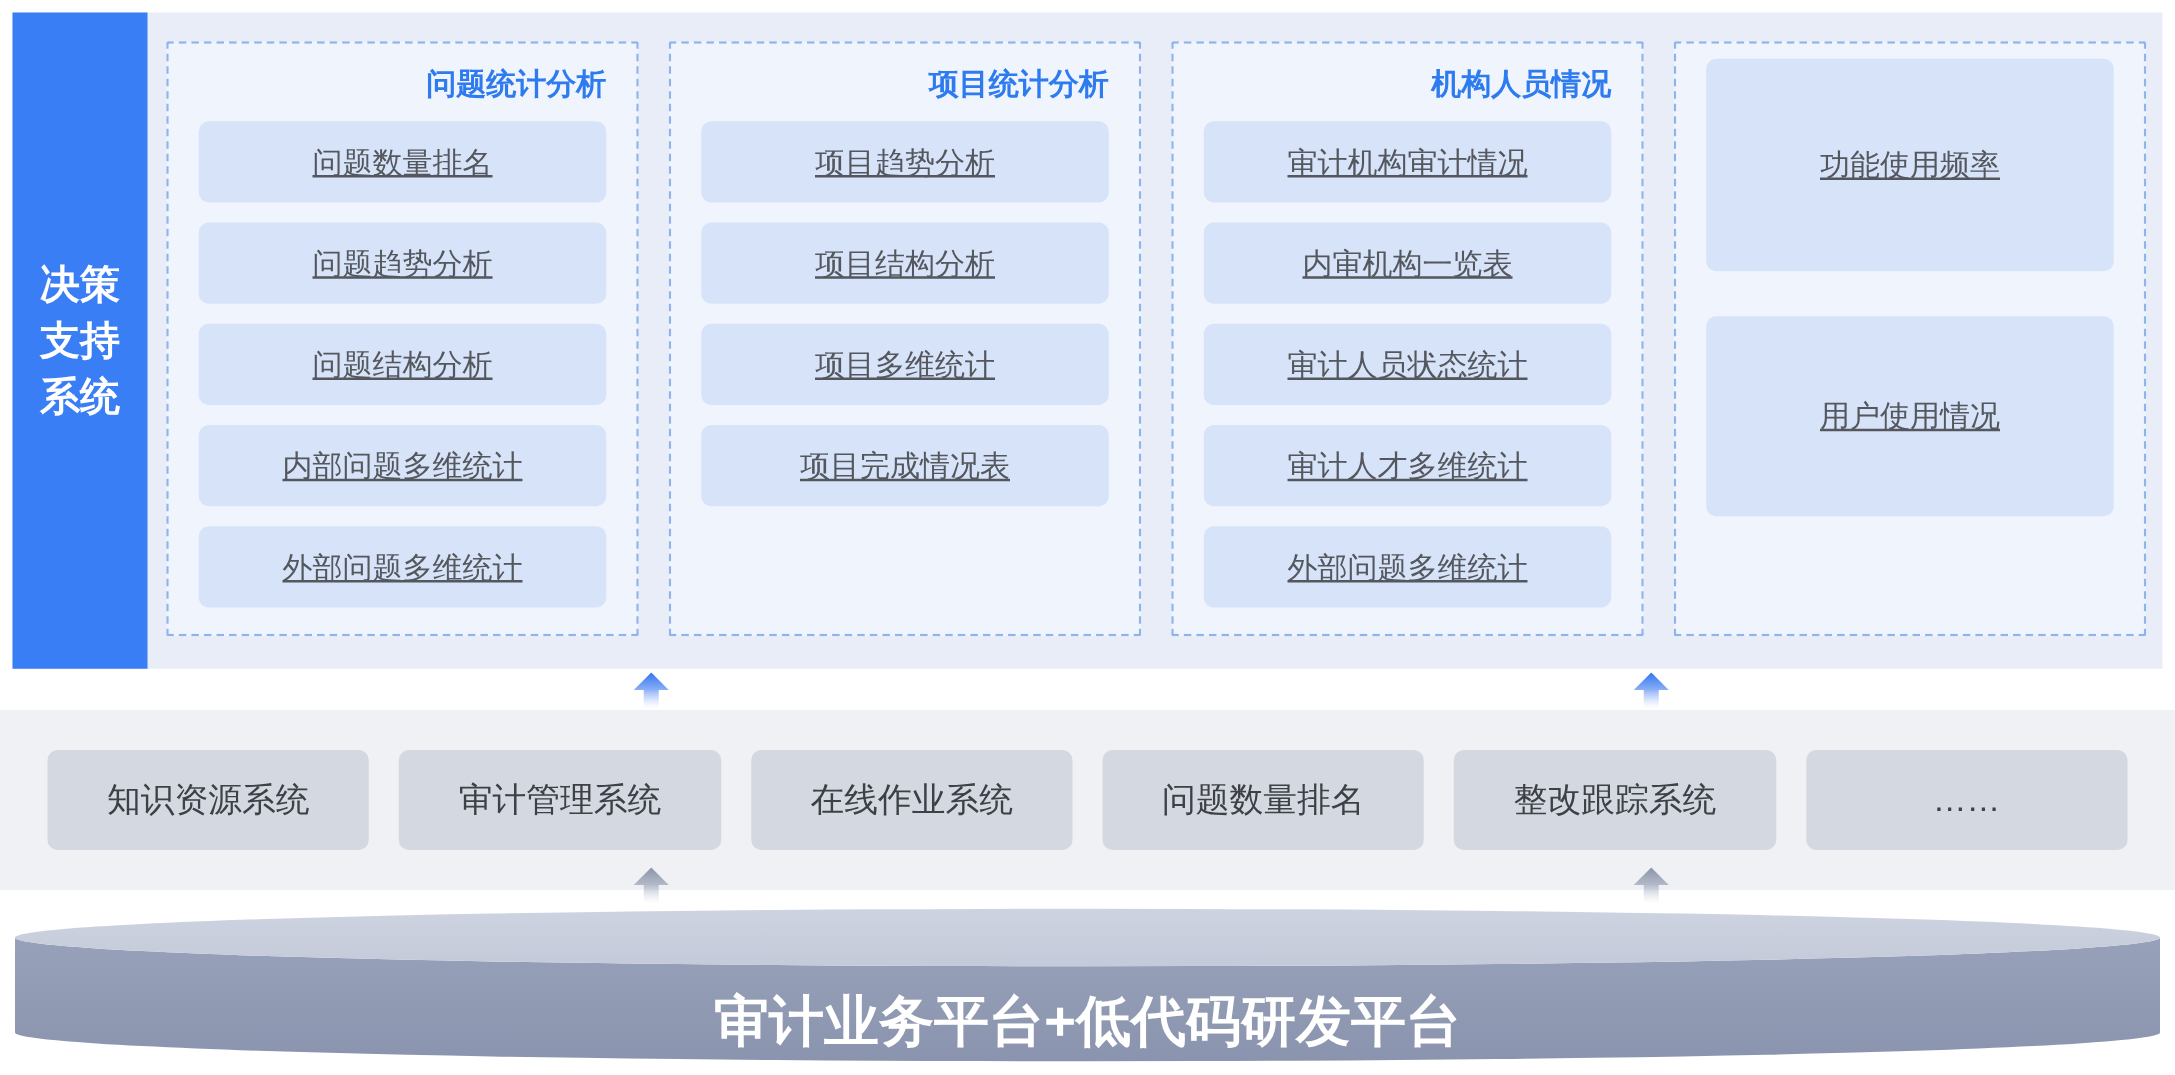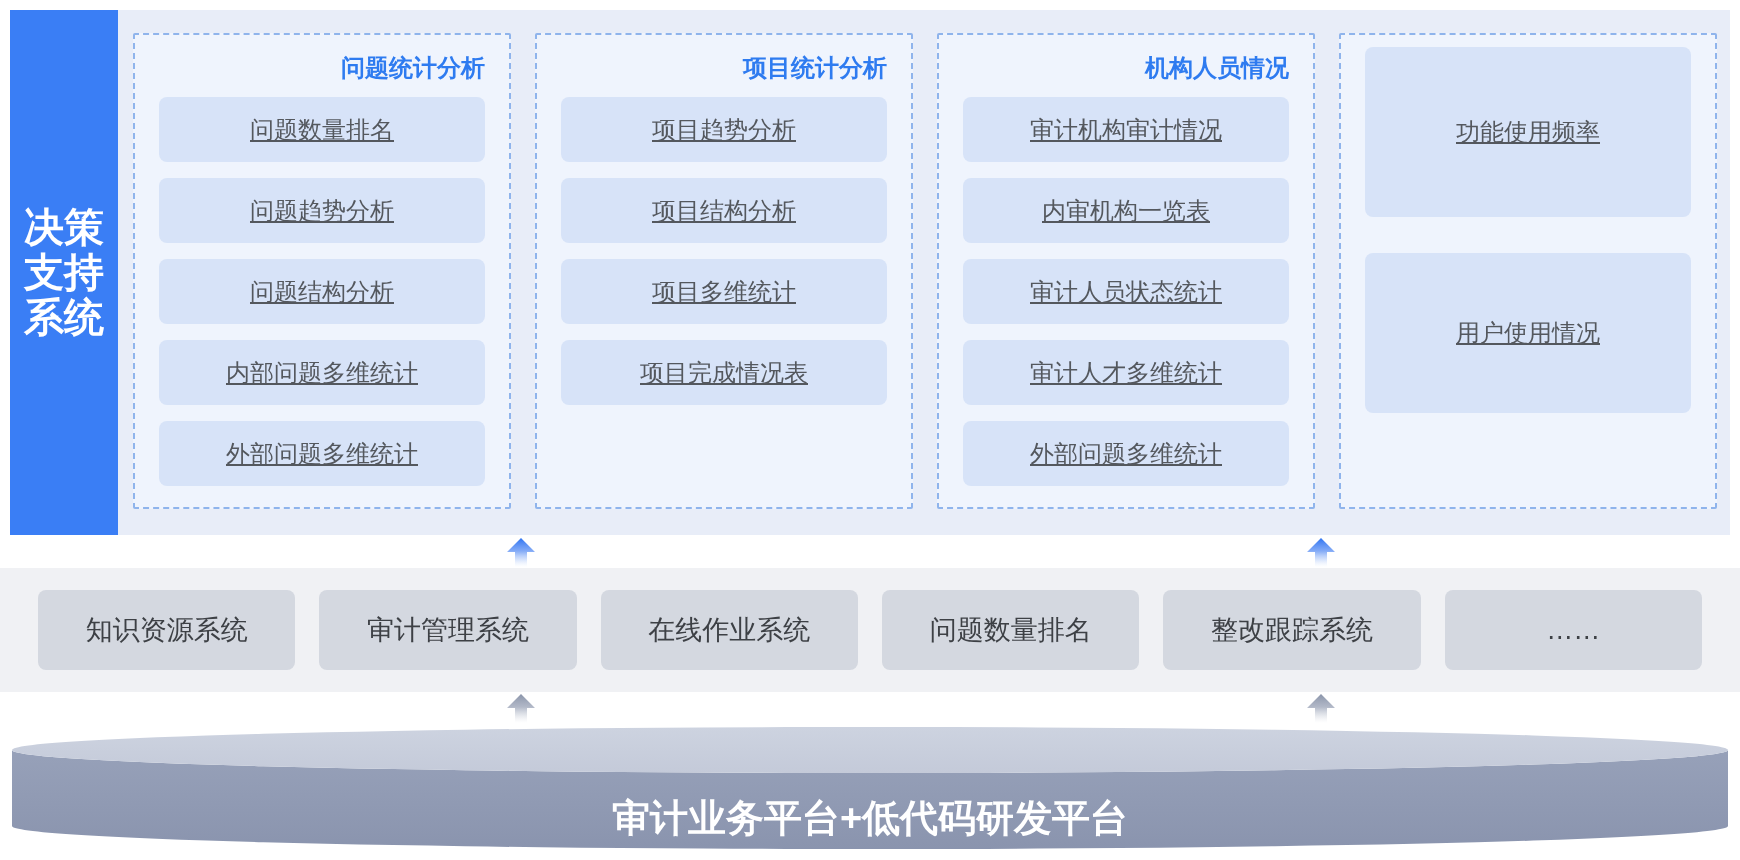--- a/index.html
+++ b/index.html
@@ -12,21 +12,21 @@
   
   .top-panel {
     position: absolute; left: 10px; top: 10px;
     width: 1720px; height: 525px;
     background: #e8edf8;
     display: flex;
   }
   .sidebar {
     width: 108px; flex: 0 0 108px;
     background: #3a7ef5;
-    color: #ffffff; font-weight: bold; font-size: 40px; line-height: 45px;
+    color: #ffffff; font-weight: bold; font-size: 32px; line-height: 45px;
     display: flex; align-items: center; justify-content: center;
     text-align: center;
   }
   .columns {
     flex: 1;
     display: flex; gap: 24px;
     padding: 23px 13px 26px 15px;
   }
   .column {
     flex: 1;
@@ -56,38 +56,38 @@
   .arrow { position: absolute; width: 30px; height: 30px; }
   .arrow svg { display: block; }
   .arrow-blue-1 { left: 506px; top: 537px; }
   .arrow-blue-2 { left: 1306px; top: 537px; }
   .arrow-gray-1 { left: 506px; top: 693px; }
   .arrow-gray-2 { left: 1306px; top: 693px; }
 
   
   .systems-band {
     position: absolute; left: 0; top: 568px;
-    width: 1740px; height: 124px;
+    width: 1740px; height: 144px;
     background: #f0f1f4;
     display: flex; align-items: center; gap: 24px;
     padding: 0 38px; box-sizing: border-box;
   }
   .system-box {
     flex: 1; height: 80px;
     background: #d4d8e0; border-radius: 8px;
     display: flex; align-items: center; justify-content: center;
     font-size: 27px; color: #3d4045;
   }
 
   
   .platform-svg { position: absolute; left: 0; top: 700px; width: 1740px; height: 160px; }
   .platform-label {
     position: absolute; left: 0; top: 799px; width: 1740px;
     text-align: center;
-    color: #ffffff; font-size: 38px; font-weight: bold; line-height: 38px;
+    color: #ffffff; font-size: 44px; font-weight: bold; line-height: 38px;
   }
 </style>
 </head>
 <body>
 
 <div class="canvas">
 
   <svg width="0" height="0" style="position:absolute" aria-hidden="true">
     <defs>
       <linearGradient id="gradArrowBlue" x1="0" y1="0" x2="0" y2="1">

